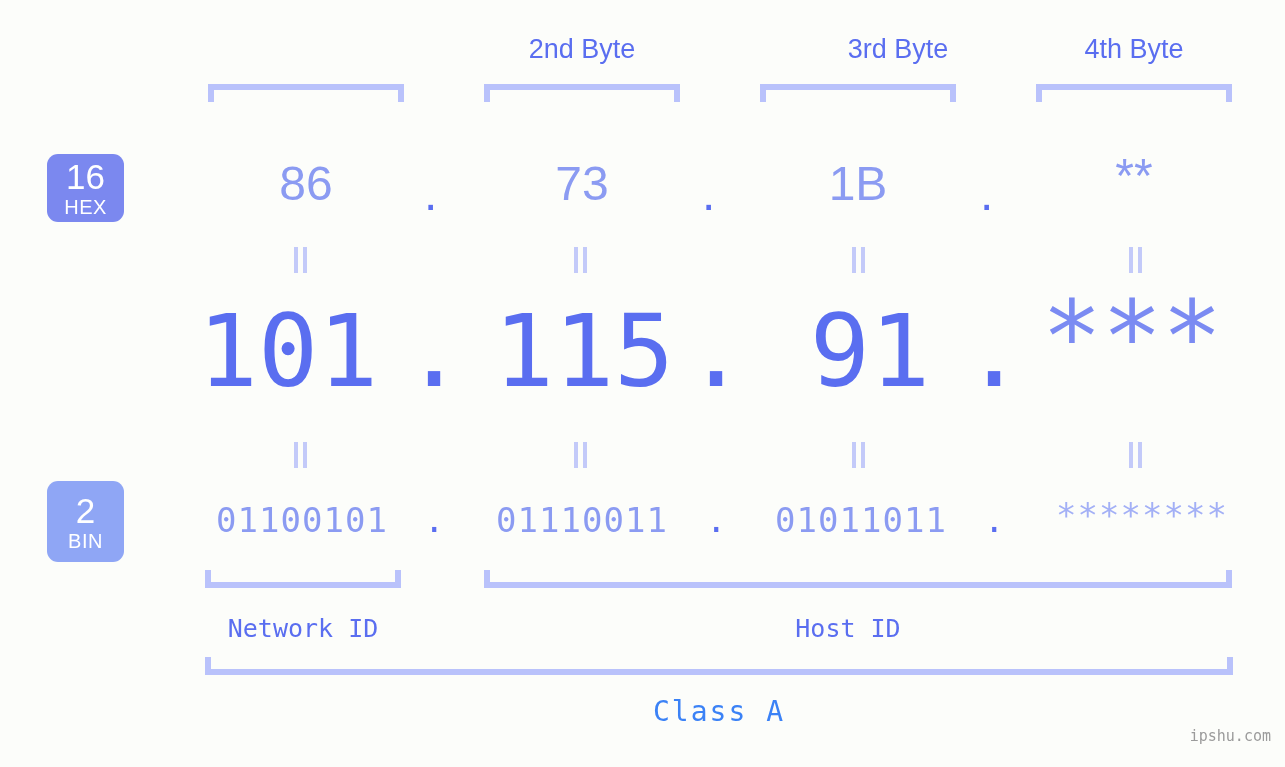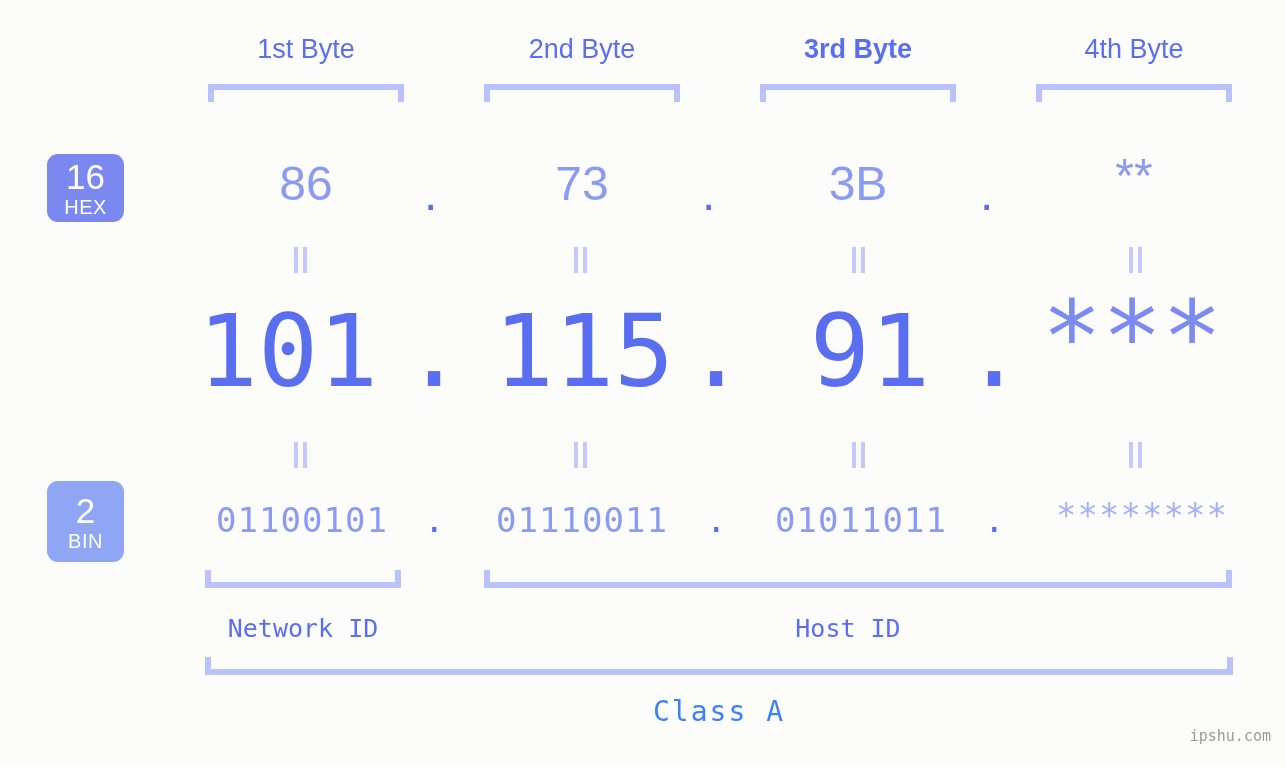--- a/index.html
+++ b/index.html
@@ -194,23 +194,22 @@
     color: #9b9b9b;
     font-family: "DejaVu Sans Mono", monospace;
     letter-spacing: 0px;
   }
 </style>
 </head>
 <body>
 
 <div class="stage">
 
-  <div class="byte-label" style="left:208px; width:196px;">1st Byte</div>
   <div class="byte-label" style="left:484px; width:196px;">2nd Byte</div>
-  <div class="byte-label" style="left:760px; width:196px;font-weight:bold;">3rd Byte</div>
+  <div class="byte-label" style="left:800px; width:196px;">3rd Byte</div>
   <div class="byte-label" style="left:1036px; width:196px;">4th Byte</div>
 
   <div class="bracket-top" style="left:208px; width:196px;"></div>
   <div class="bracket-top" style="left:484px; width:196px;"></div>
   <div class="bracket-top" style="left:760px; width:196px;"></div>
   <div class="bracket-top" style="left:1036px; width:196px;"></div>
 
   <div class="badge" id="badge-hex">
     <span class="num">16</span>
     <span class="nm">HEX</span>
@@ -218,21 +217,21 @@
   <div class="badge" id="badge-bin">
     <span class="num">2</span>
     <span class="nm">BIN</span>
   </div>
 
   <div class="row-hex">
     <div class="cell" style="left:208px; width:196px; top:160px;">86</div>
     <div class="dot" style="left:424px; top:170px;">.</div>
     <div class="cell" style="left:484px; width:196px; top:160px;">73</div>
     <div class="dot" style="left:702px; top:170px;">.</div>
-    <div class="cell" style="left:760px; width:196px; top:160px;">3B</div>
+    <div class="cell" style="left:760px; width:196px; top:160px;">1B</div>
     <div class="dot" style="left:980px; top:170px;">.</div>
     <div class="cell" style="left:1036px; width:196px; top:152px;">**</div>
   </div>
 
   <div class="eq" style="left:294px; top:247px;">
       <i class="a"></i>
       <i class="b"></i>
     </div>
   <div class="eq" style="left:574px; top:247px;">
       <i class="a"></i>

